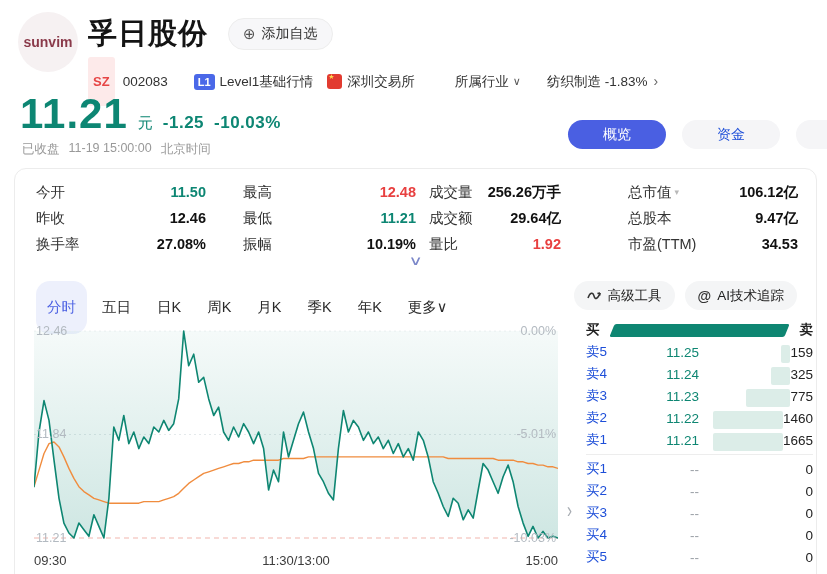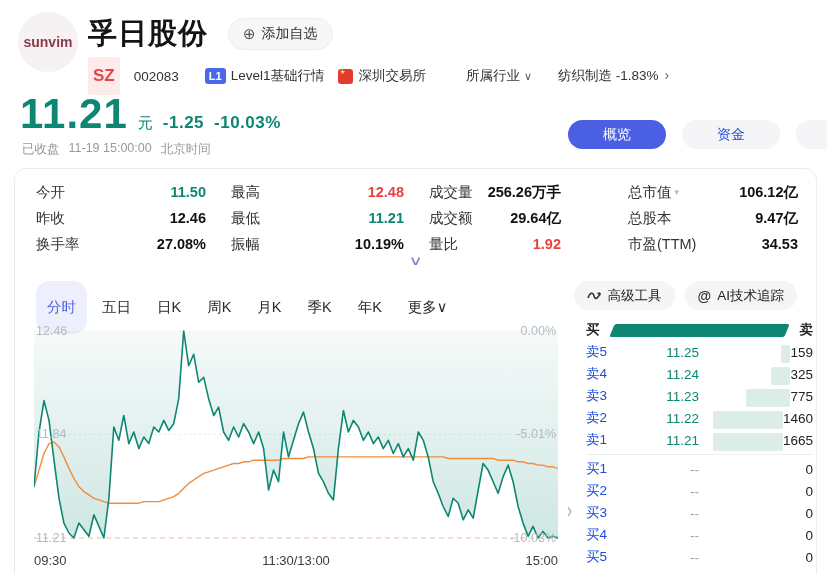--- a/index.html
+++ b/index.html
@@ -8,21 +8,21 @@
   .abs{position:absolute;}
 
   
   .logo{left:18px;top:12px;width:60px;height:60px;border-radius:50%;background:#f6f1f2;
         display:flex;align-items:center;justify-content:center;font-size:14px;font-weight:700;color:#8a3a4a;}
   .title{left:88px;top:14px;font-size:29px;font-weight:700;color:#141414;letter-spacing:1px;}
   .add-btn{left:228px;top:18px;height:30px;padding:0 14px;border-radius:16px;background:#f7f7f9;
            border:1px solid #ededed;display:flex;align-items:center;gap:6px;font-size:14px;color:#333;cursor:pointer;}
   .add-btn .plus{font-size:15px;color:#555;}
   .meta-row{left:88px;top:57px;display:flex;align-items:center;font-size:13.5px;color:#333;}
-  .badge-sz{background:#fdeaea;color:#e64545;font-size:17px;font-weight:700;padding:9px 5px;border-radius:3px;margin-right:14px;}
+  .badge-sz{background:#fdeaea;color:#e64545;font-size:13px;font-weight:700;padding:17px 5px;border-radius:3px;margin-right:8px;}
   .badge-l1{background:#4a68e8;color:#fff;font-size:11px;font-weight:700;padding:2px 4px;border-radius:3px;margin-right:5px;}
   .flag{width:15px;height:15px;background:#e23b30;border-radius:3px;margin-right:5px;position:relative;}
   .flag:after{content:"★";position:absolute;left:1px;top:-1px;font-size:7px;color:#ffd84d;}
   .sep{width:26px;}
   .sep2{width:14px;}
   .caret-down{font-size:11px;color:#555;margin-left:4px;}
   .chev-right{color:#666;font-size:14px;margin-left:6px;}
 
   
   .quote{left:20px;top:90px;display:flex;align-items:baseline;gap:10px;color:#0d8673;}
@@ -133,21 +133,21 @@
         </div>
         <div class="stat-row">
           <span class="lb">昨收</span>
           <span class="vl ">12.46</span>
         </div>
         <div class="stat-row">
           <span class="lb">换手率</span>
           <span class="vl ">27.08%</span>
         </div>
       </div>
-      <div class="stat-col" style="left: 216px; width: 173px;">
+      <div class="stat-col" style="left: 228px; width: 173px;">
         <div class="stat-row">
           <span class="lb">最高</span>
           <span class="vl red">12.48</span>
         </div>
         <div class="stat-row">
           <span class="lb">最低</span>
           <span class="vl green">11.21</span>
         </div>
         <div class="stat-row">
           <span class="lb">振幅</span>

